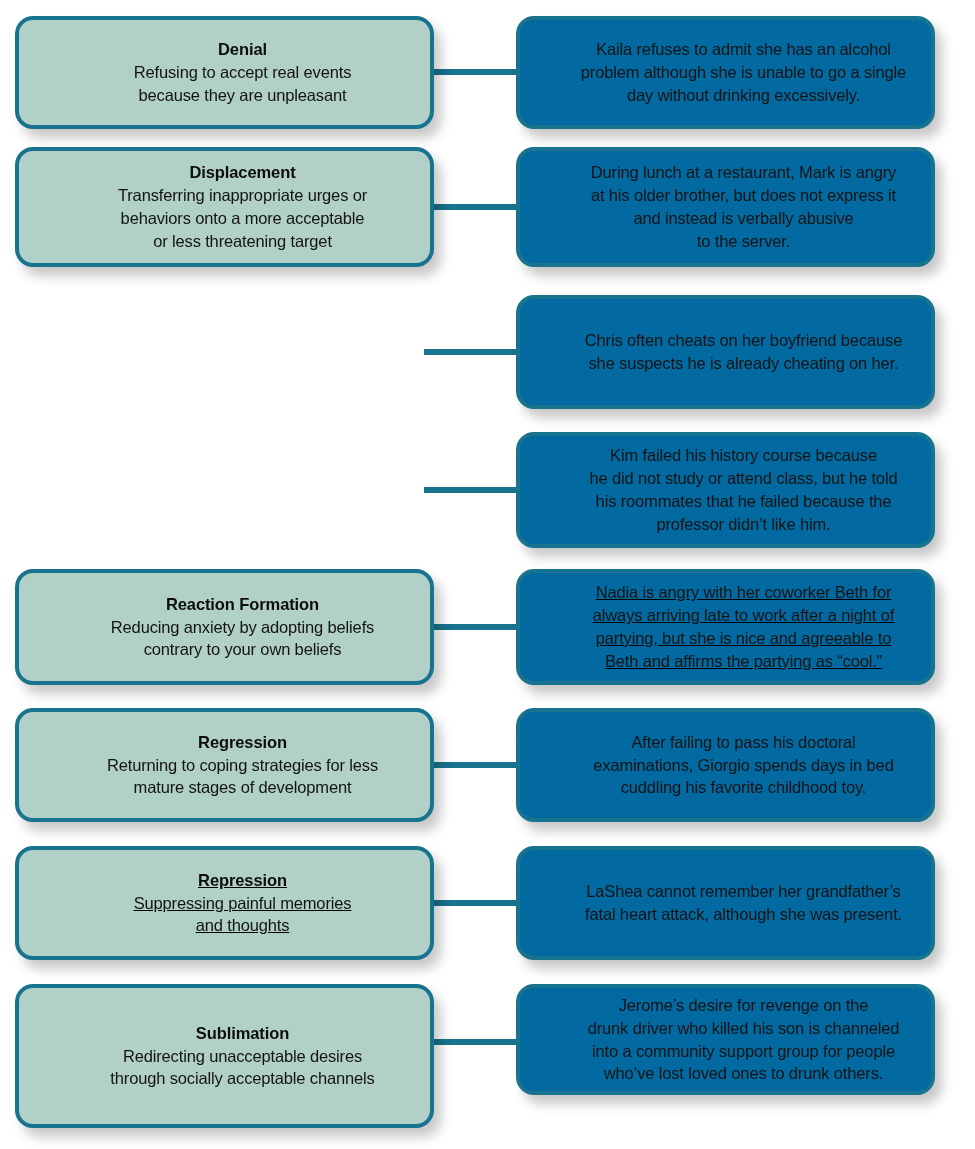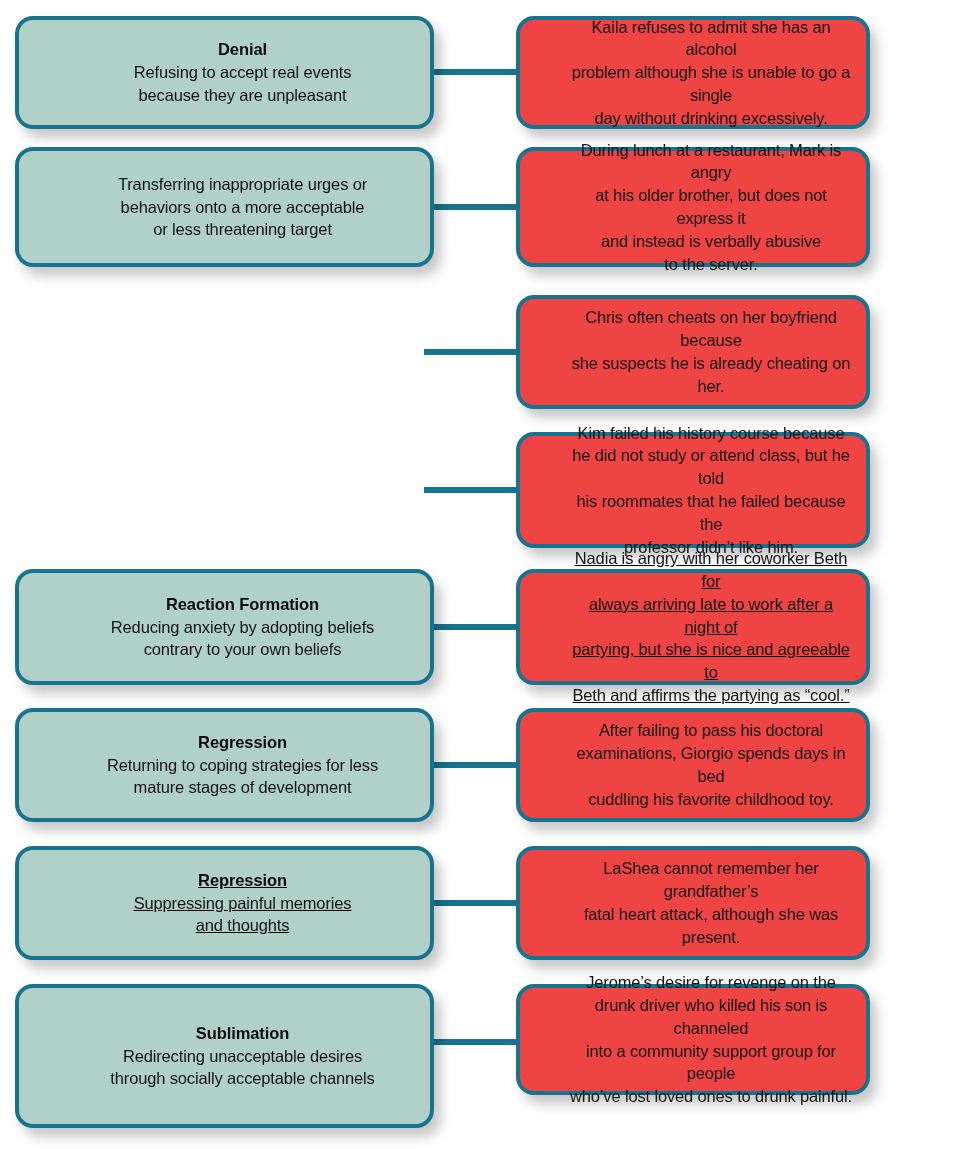--- a/index.html
+++ b/index.html
@@ -53,22 +53,22 @@
   }
 
   .box-left {
     left: 15px;
     width: 419px;
     background: #b1d0c8;
   }
 
   .box-right {
     left: 516px;
-    width: 354px;
-    background: #ef4444;
+    width: 419px;
+    background: #0369a1;
   }
 
   .box-inner {
     padding: 4px 14px;
     width: 100%;
   }
 
   .term {
     display: block;
     font-weight: bold;
@@ -157,20 +157,21 @@
 problem although she is unable to go a single
 day without drinking excessively.</span>
       </div>
     </div>
   </div>
 
   <div class="row row-1">
     <div class="connector"></div>
     <div class="box box-left">
       <div class="box-inner">
+        <span class="term">Displacement</span>
         <span class="definition">Transferring inappropriate urges or
 behaviors onto a more acceptable
 or less threatening target</span>
       </div>
     </div>
     <div class="box box-right">
       <div class="box-inner">
         <span class="example">During lunch at a restaurant, Mark is angry
 at his older brother, but does not express it
 and instead is verbally abusive
@@ -262,18 +263,18 @@
         <span class="term">Sublimation</span>
         <span class="definition">Redirecting unacceptable desires
 through socially acceptable channels</span>
       </div>
     </div>
     <div class="box box-right">
       <div class="box-inner">
         <span class="example">Jerome’s desire for revenge on the
 drunk driver who killed his son is channeled
 into a community support group for people
-who’ve lost loved ones to drunk painful.</span>
+who’ve lost loved ones to drunk others.</span>
       </div>
     </div>
   </div>
 
 </div>
 
 </body></html>

